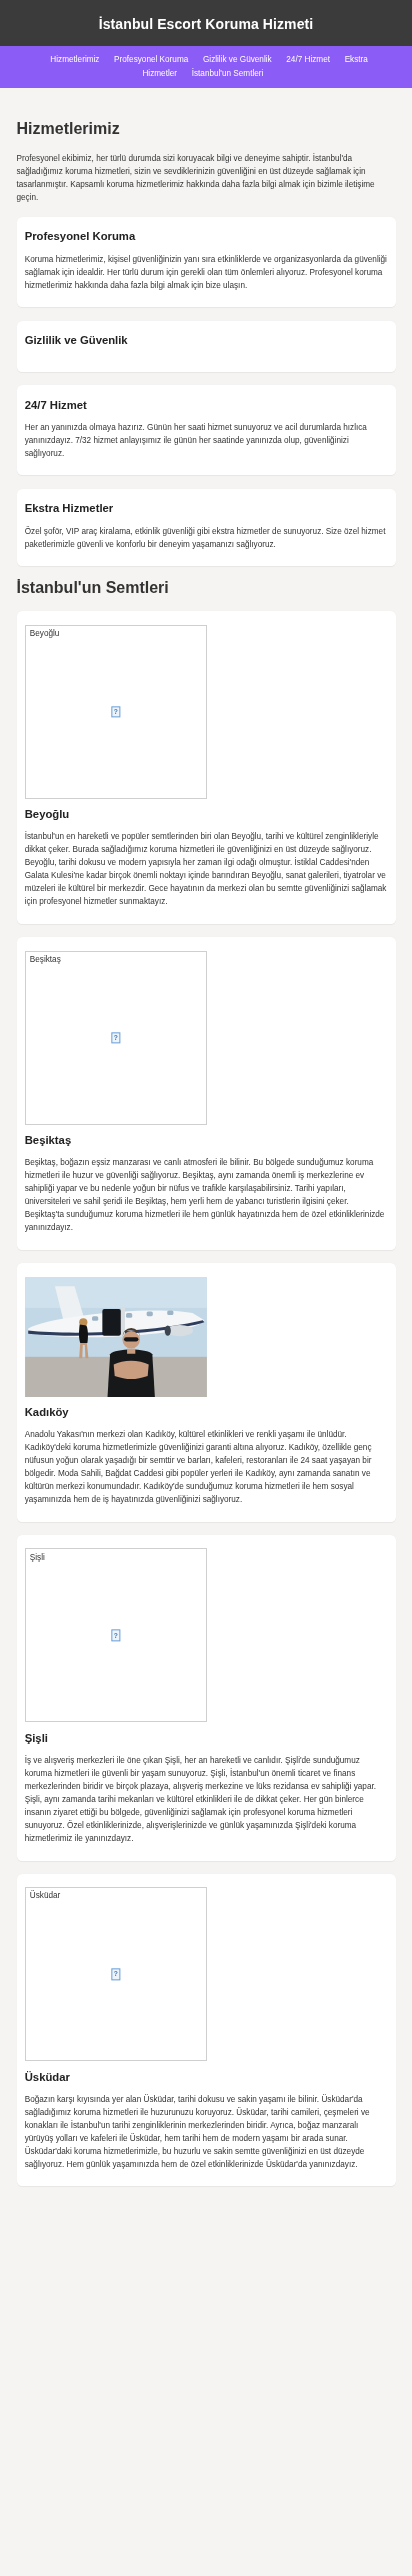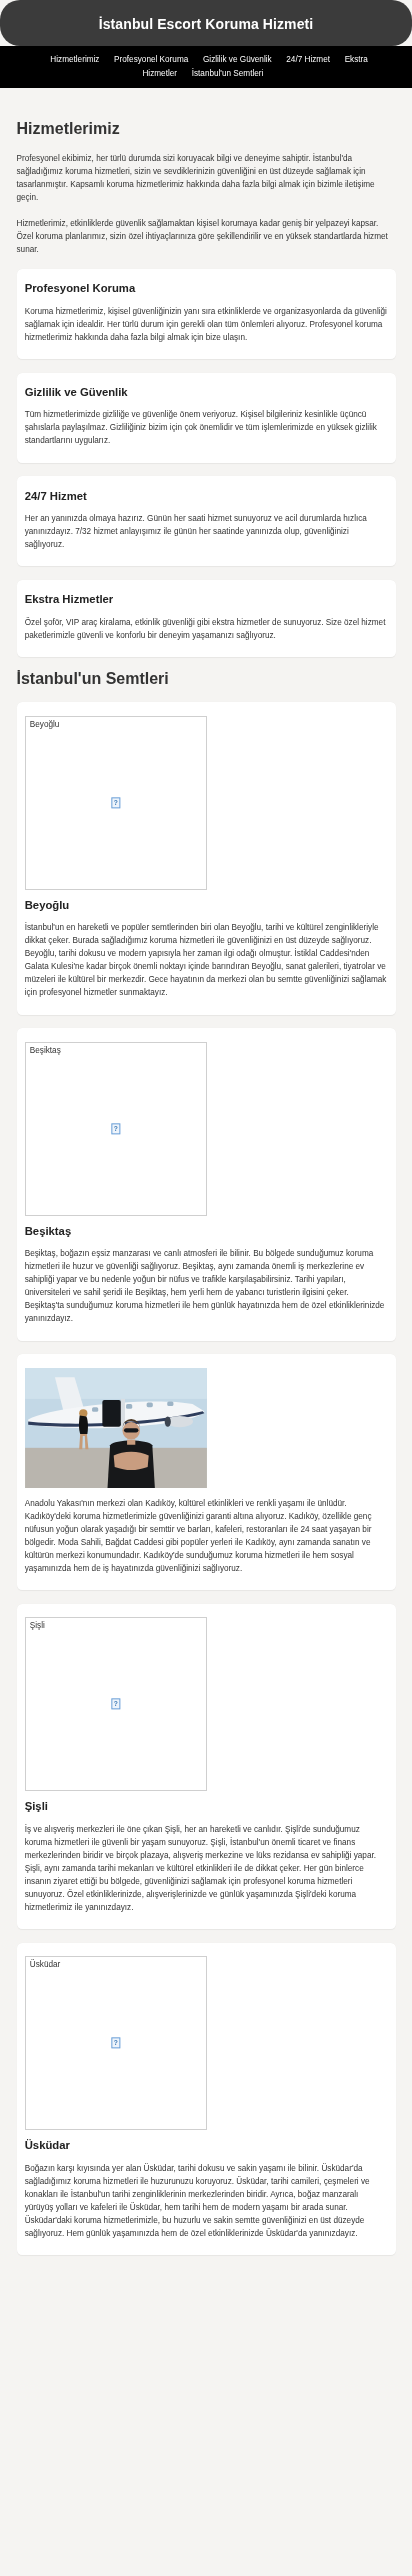--- a/index.html
+++ b/index.html
@@ -10,31 +10,30 @@
     color: #333;
     width: 412px;
     margin: 0 auto;
   }
   
   .site-header {
     background: #3b3b3b;
     color: #fff;
     text-align: center;
     padding: 15.5px 0 14.4px;
-    border-radius: 20px;
   }
   .site-header h1 {
     margin: 0;
     font-size: 14px;
     font-weight: bold;
     letter-spacing: 0.1px;
   }
   
   .site-nav {
-    background: #000000;
+    background: #8b5cf6;
     text-align: center;
     padding: 6.7px 36px;
     line-height: 14.4px;
   }
   .site-nav a {
     color: #fff;
     text-decoration: none;
     font-size: 8.2px;
     margin: 0 6.2px;
   }
@@ -116,31 +115,29 @@
   <a href="#">24/7 Hizmet</a>
   <a href="#">Ekstra Hizmetler</a>
   <a href="#">İstanbul'un Semtleri</a>
 </nav>
 
 <main class="container">
 
   <section>
     <h2 class="section-heading">Hizmetlerimiz</h2>
     <p class="body-text">Profesyonel ekibimiz, her türlü durumda sizi koruyacak bilgi ve deneyime sahiptir. İstanbul'da sağladığımız koruma hizmetleri, sizin ve sevdiklerinizin güvenliğini en üst düzeyde sağlamak için tasarlanmıştır. Kapsamlı koruma hizmetlerimiz hakkında daha fazla bilgi almak için bizimle iletişime geçin.</p>
-    <p class="body-text">Hizmetlerimiz, etkinliklerde güvenlik sağlamaktan kişisel korumaya kadar geniş bir yelpazeyi kapsar. Özel koruma planlarımız, sizin özel ihtiyaçlarınıza göre şekillendirilir ve en yüksek standartlarda hizmet sunar.</p>
   </section>
 
   <section class="card">
     <h3>Profesyonel Koruma</h3>
     <p class="body-text">Koruma hizmetlerimiz, kişisel güvenliğinizin yanı sıra etkinliklerde ve organizasyonlarda da güvenliği sağlamak için idealdir. Her türlü durum için gerekli olan tüm önlemleri alıyoruz. Profesyonel koruma hizmetlerimiz hakkında daha fazla bilgi almak için bize ulaşın.</p>
   </section>
 
   <section class="card">
     <h3>Gizlilik ve Güvenlik</h3>
-    <p class="body-text">Tüm hizmetlerimizde gizliliğe ve güvenliğe önem veriyoruz. Kişisel bilgileriniz kesinlikle üçüncü şahıslarla paylaşılmaz. Gizliliğiniz bizim için çok önemlidir ve tüm işlemlerimizde en yüksek gizlilik standartlarını uygularız.</p>
   </section>
 
   <section class="card">
     <h3>24/7 Hizmet</h3>
     <p class="body-text">Her an yanınızda olmaya hazırız. Günün her saati hizmet sunuyoruz ve acil durumlarda hızlıca yanınızdayız. 7/32 hizmet anlayışımız ile günün her saatinde yanınızda olup, güvenliğinizi sağlıyoruz.</p>
   </section>
 
   <section class="card">
     <h3>Ekstra Hizmetler</h3>
     <p class="body-text">Özel şoför, VIP araç kiralama, etkinlik güvenliği gibi ekstra hizmetler de sunuyoruz. Size özel hizmet paketlerimizle güvenli ve konforlu bir deneyim yaşamanızı sağlıyoruz.</p>
@@ -192,20 +189,21 @@
       <path d="M 106,92 C 104,108 104,118 107,128 L 121,128 C 123,114 122,100 119,94 Z" fill="#121212"></path>
       <path d="M 107,128 L 105,158 L 111,158 L 112,132 L 116,132 L 117,158 L 123,158 L 120,128 Z" fill="#c79b77"></path>
 
       <circle cx="206" cy="122" r="17" fill="#c99d80"></circle>
       <path d="M 189,116 A 17 17 0 0 1 223,116 L 220,108 A 17 12 0 0 0 192,108 Z" fill="#4b3826"></path>
       <rect x="192" y="117" width="28" height="8" rx="4" fill="#14161a"></rect>
       <path d="M 165,150 C 175,138 237,138 247,150 L 252,233 L 160,233 Z" fill="#17181a"></path>
       <path d="M 172,170 C 190,160 222,160 240,170 L 238,192 C 215,200 197,200 174,192 Z" fill="#c99d80"></path>
       <rect x="198" y="139" width="16" height="10" fill="#c99d80"></rect>
     </svg>
+    <h3>Kadıköy</h3>
     <p class="body-text">Anadolu Yakası'nın merkezi olan Kadıköy, kültürel etkinlikleri ve renkli yaşamı ile ünlüdür. Kadıköy'deki koruma hizmetlerimizle güvenliğinizi garanti altına alıyoruz. Kadıköy, özellikle genç nüfusun yoğun olarak yaşadığı bir semttir ve barları, kafeleri, restoranları ile 24 saat yaşayan bir bölgedir. Moda Sahili, Bağdat Caddesi gibi popüler yerleri ile Kadıköy, aynı zamanda sanatın ve kültürün merkezi konumundadır. Kadıköy'de sunduğumuz koruma hizmetleri ile hem sosyal yaşamınızda hem de iş hayatınızda güvenliğinizi sağlıyoruz.</p>
   </section>
 
   <section class="card">
     <div class="img-broken">
       <span class="alt-text">Şişli</span>
       <span class="broken-icon">?</span>
     </div>
     <h3>Şişli</h3>
     <p class="body-text">İş ve alışveriş merkezleri ile öne çıkan Şişli, her an hareketli ve canlıdır. Şişli'de sunduğumuz koruma hizmetleri ile güvenli bir yaşam sunuyoruz. Şişli, İstanbul'un önemli ticaret ve finans merkezlerinden biridir ve birçok plazaya, alışveriş merkezine ve lüks rezidansa ev sahipliği yapar. Şişli, aynı zamanda tarihi mekanları ve kültürel etkinlikleri ile de dikkat çeker. Her gün binlerce insanın ziyaret ettiği bu bölgede, güvenliğinizi sağlamak için profesyonel koruma hizmetleri sunuyoruz. Özel etkinliklerinizde, alışverişlerinizde ve günlük yaşamınızda Şişli'deki koruma hizmetlerimiz ile yanınızdayız.</p>

